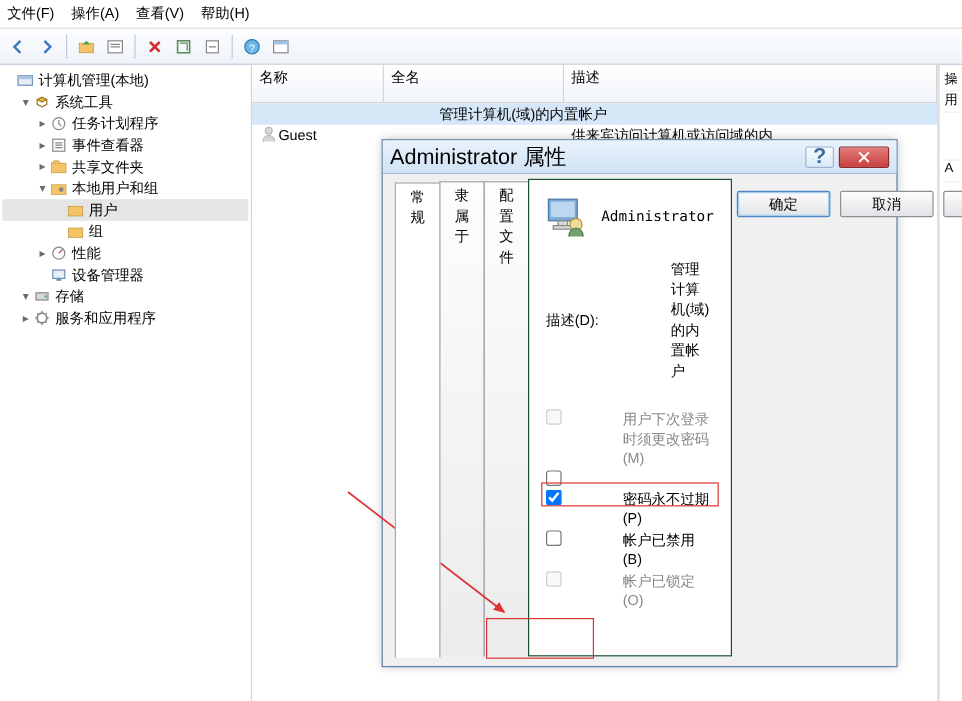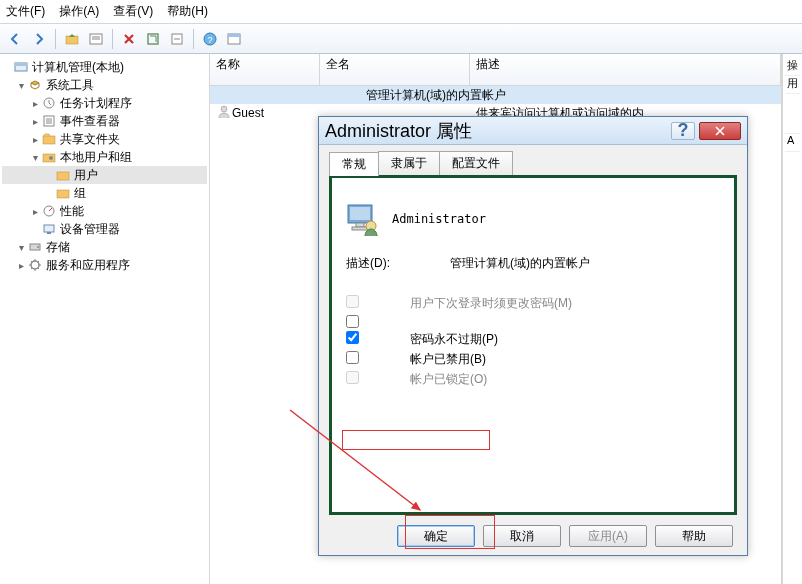--- a/index.html
+++ b/index.html
@@ -32,26 +32,26 @@
   
   .actions { width: 20px; border-left:1px solid #d6d6d6; padding:4px 2px; font-size:11px;}
   .actions div{height:18px; overflow:hidden; border-bottom:1px solid #eee; padding-left:2px;}
   
   .dialog { position: absolute; left: 318px; top: 116px; width: 430px; height: 440px; border: 1px solid #5a7ca6; background: #f0f0f0; box-shadow: 0 0 8px rgba(0,0,0,.25); }
   .dlg-title { height: 28px; background: linear-gradient(#eaf3fc,#cfe2f5); border-bottom: 1px solid #a7bdd6; display:flex; align-items:center; padding:0 6px; font-size:18px; }
   .dlg-title .spacer{flex:1}
   .dlg-help{ width:24px; height:18px; border:1px solid #9fb5d0; background:linear-gradient(#f7fbff,#dbe9f7); border-radius:2px; margin-right:4px; display:flex;align-items:center;justify-content:center;color:#3b6b9e;font-weight:bold;}
   .dlg-close{ width:42px; height:18px; background:linear-gradient(#e27f7e,#c9403d); border:1px solid #8a2a28; border-radius:2px; display:flex;align-items:center;justify-content:center;}
   .dlg-close svg{width:10px;height:10px}
-  .dlg-body { padding: 4px 10px 8px; height: calc(100% - 28px); display:flex; flex-direction:column; }
+  .dlg-body { padding: 4px 10px 8px; height: calc(100% - 28px); display:flex; flex-direction:row; }
   
   .tabs { display:flex; margin-top:2px; }
   .tab { padding:3px 12px; border:1px solid #a8a8a8; border-bottom:none; background:linear-gradient(#fdfdfd,#ececec); margin-right:-1px; font-size:12px;}
   .tab.active { background:#fff; position:relative; top:1px; z-index:2; }
-  .tab-page { border:3px solid #14532d; background:#fff; flex:1; padding:23px 14px; position:relative; }
+  .tab-page { border:1px solid #14532d; background:#fff; flex:1; padding:12px 14px; position:relative; }
   .user-hdr { display:flex; align-items:center; gap:12px; margin-bottom:18px; }
   .user-hdr .uic{ width:34px; height:36px; }
   .user-hdr .uname{ font-family:"SimSun",monospace; font-size:12px; }
   .frow { display:flex; align-items:center; margin-bottom:10px; font-size:12px; }
   .frow .lbl{ width:104px; }
   .frow input[type=text]{ flex:1; height:20px; border:1px solid #abadb3; padding:1px 4px; background:#fff; font-size:12px;}
   .frow .val{ flex:1; }
   .chk { display:flex; align-items:flex-start; margin:3px 0; font-size:12px;gap:47px; }
   .chk input{ width:13px;height:13px; margin-right:4px; }
   .chk.disabled { color:#888; }

